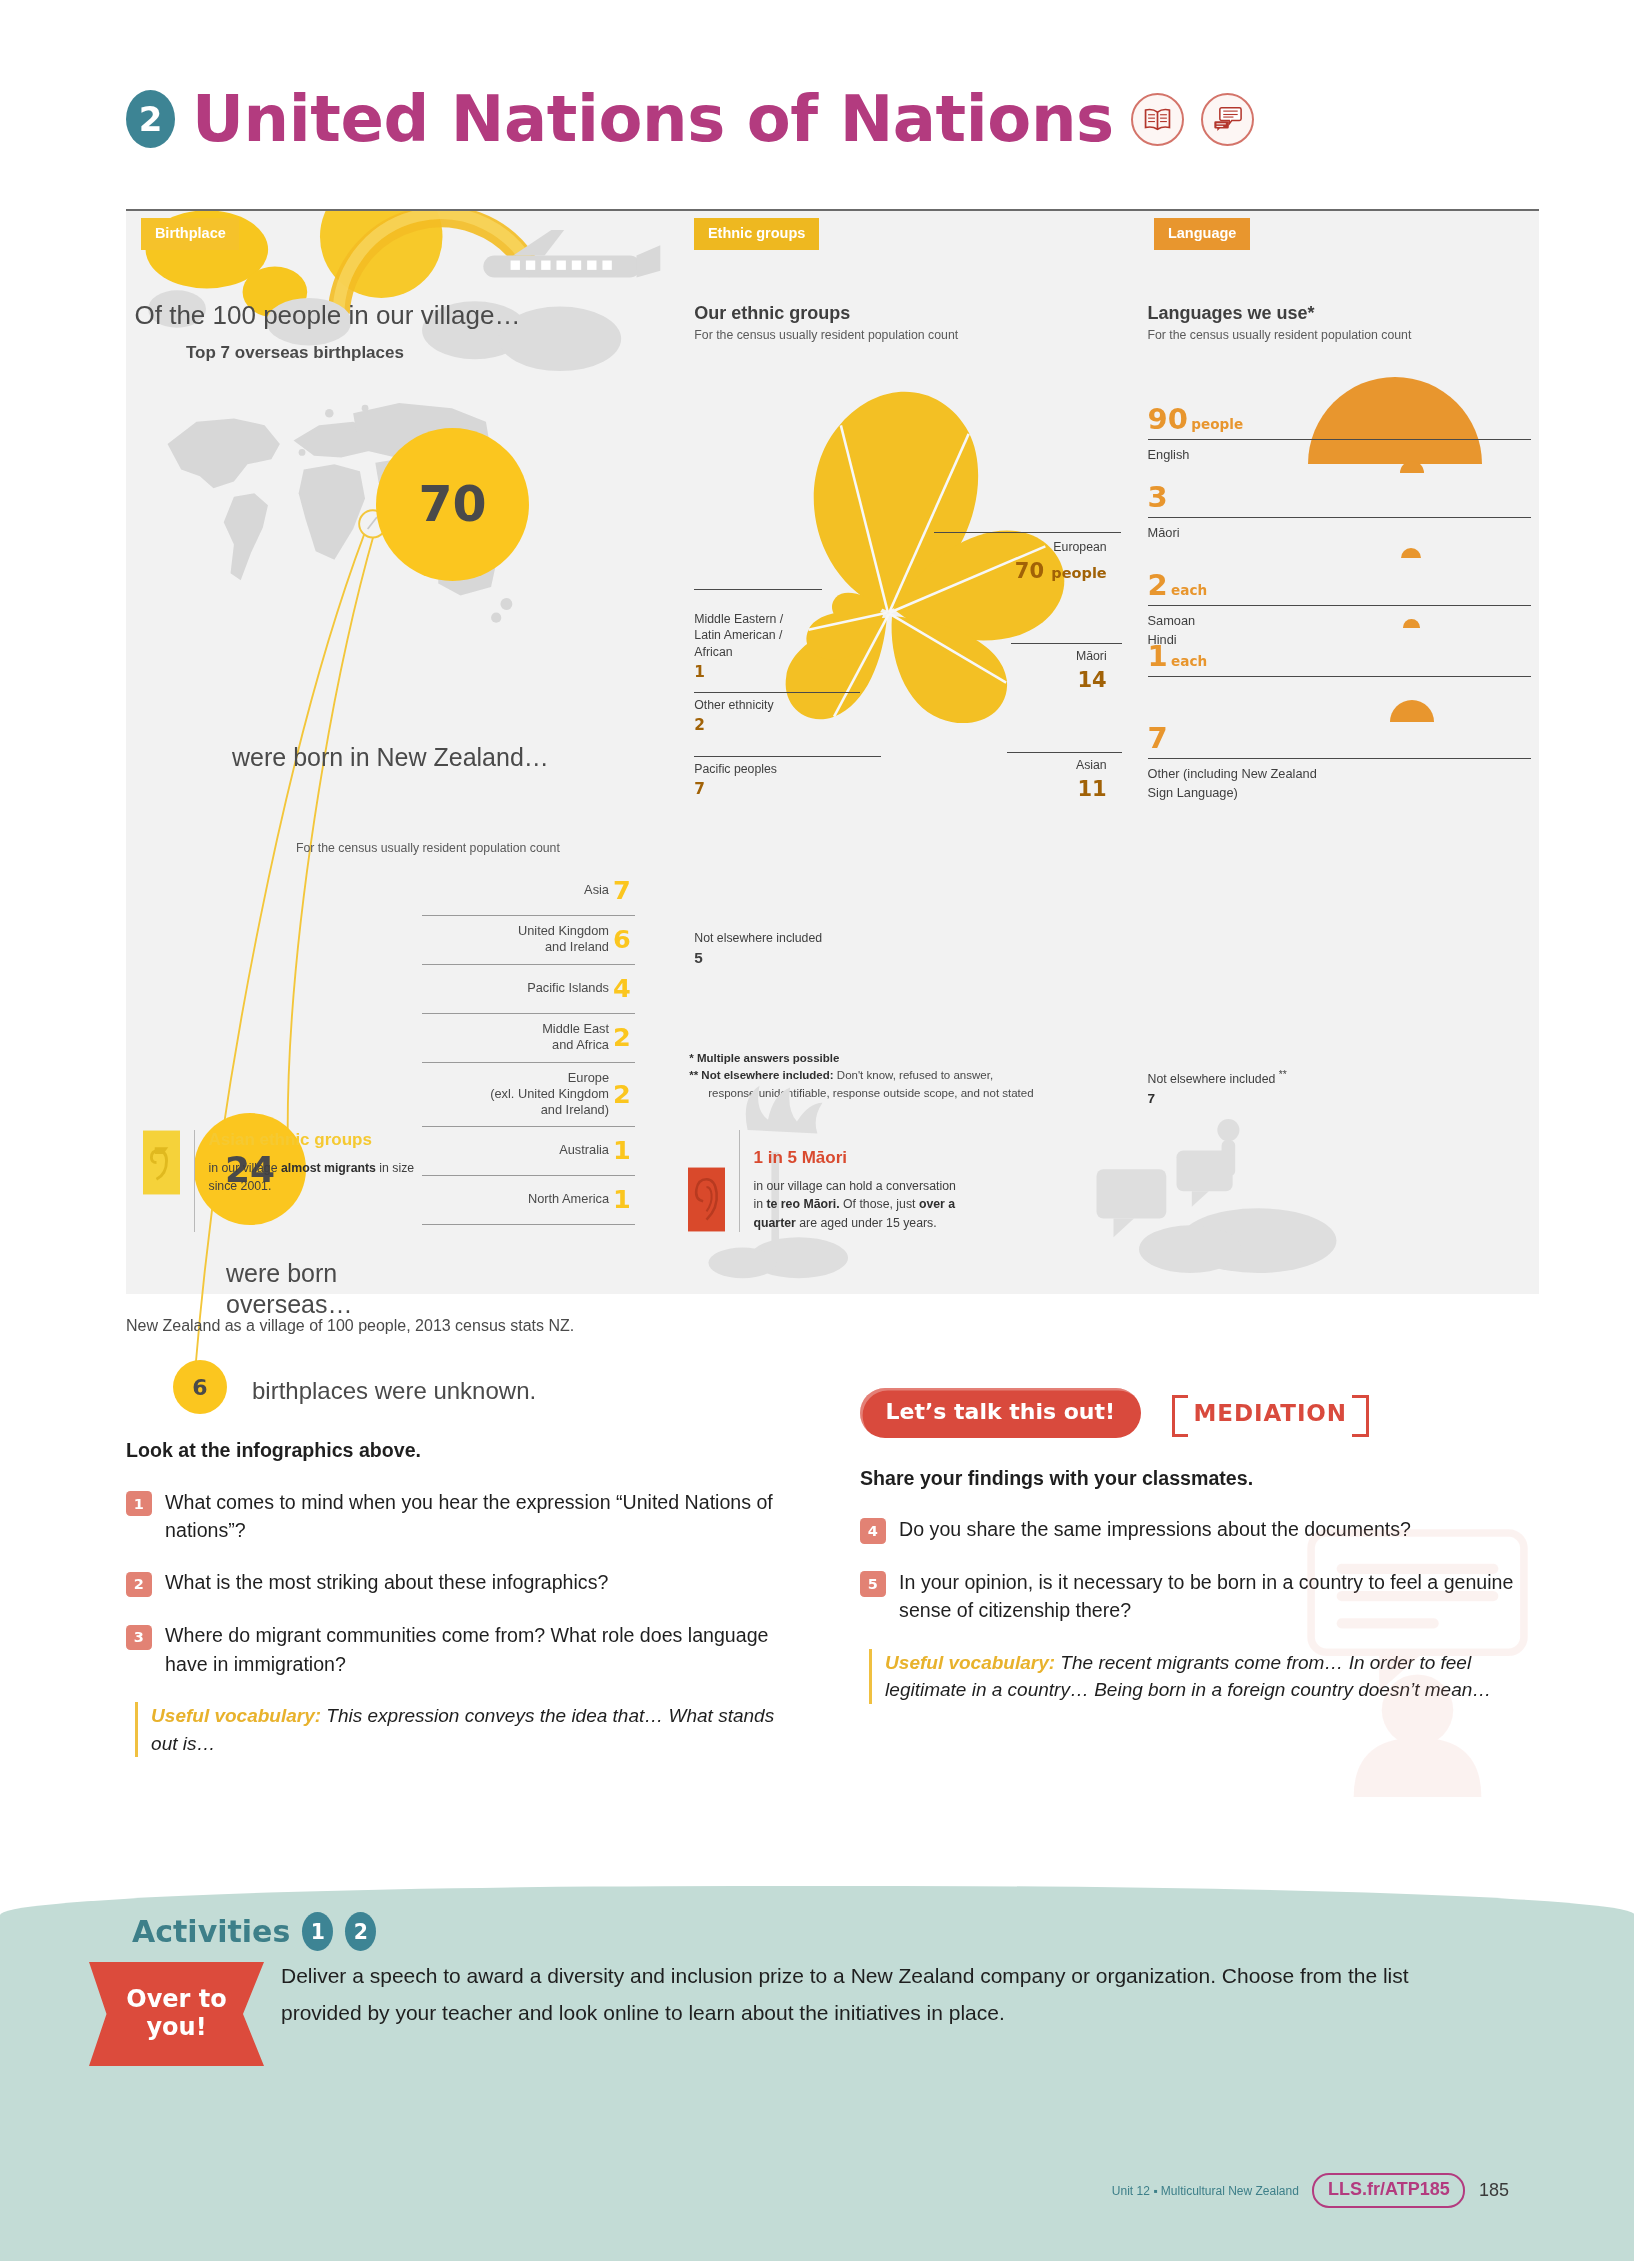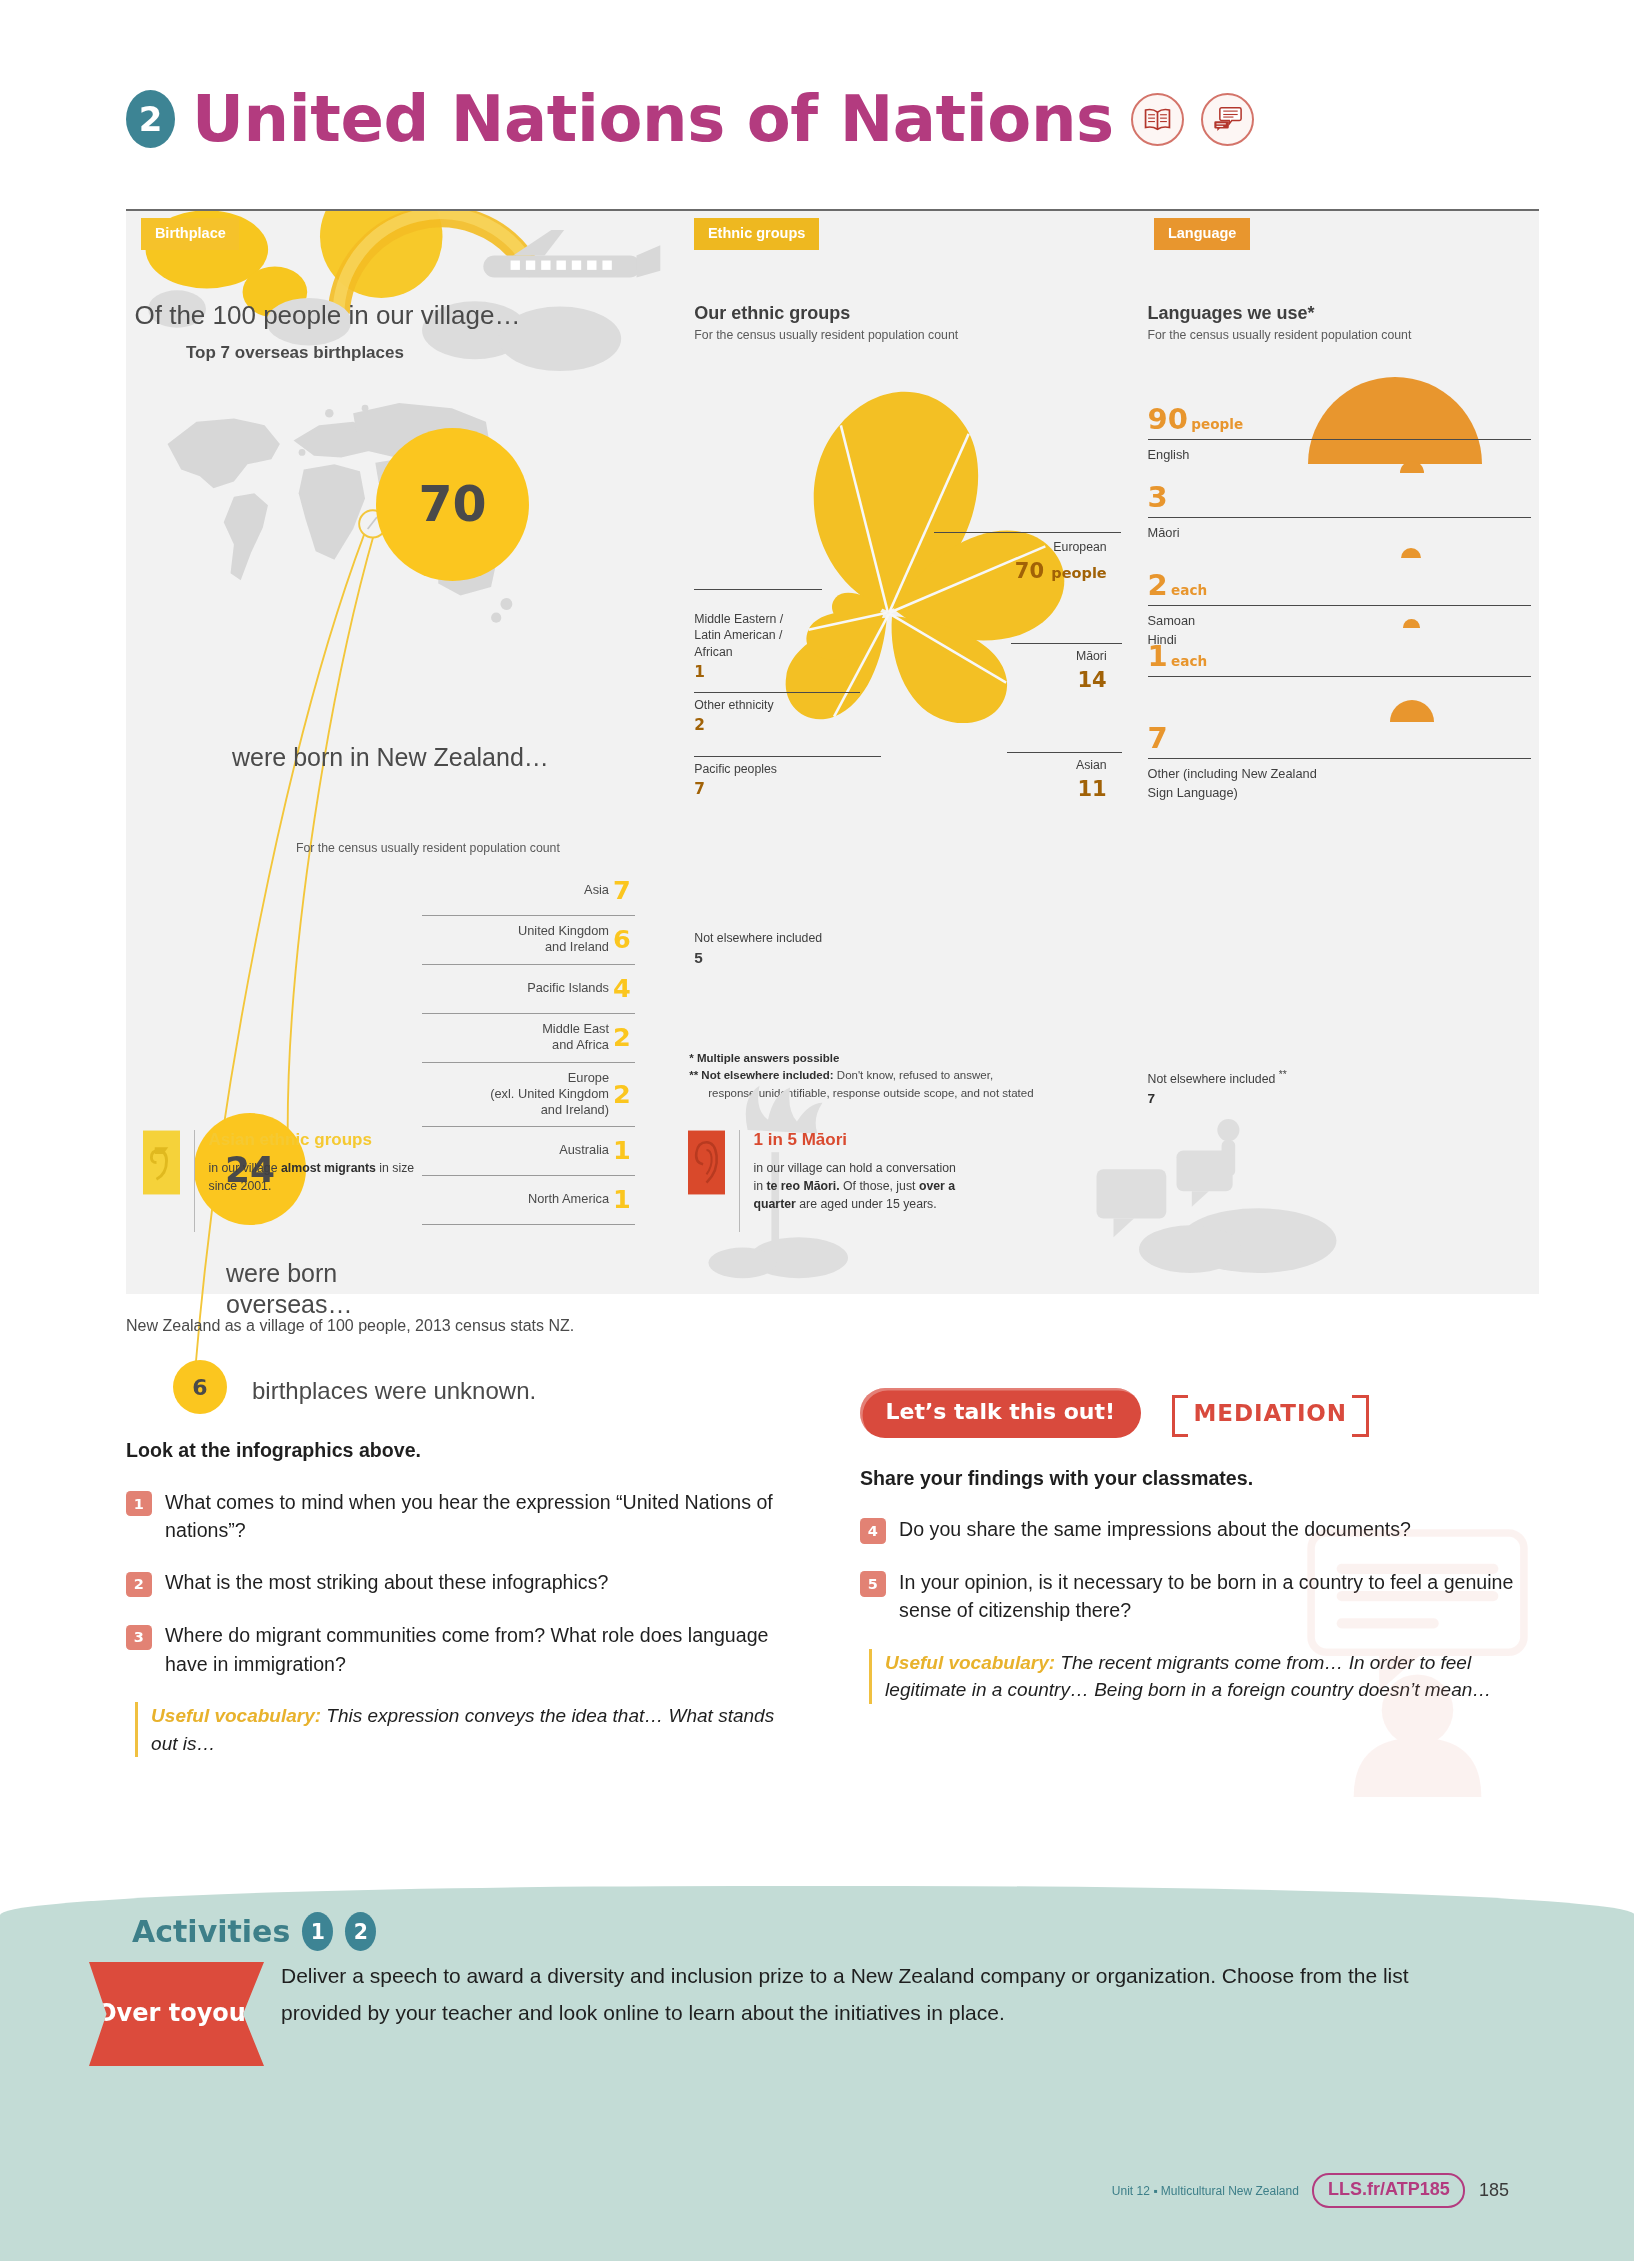--- a/index.html
+++ b/index.html
@@ -187,21 +187,21 @@
                   font-family: "DejaVu Sans", sans-serif; }
   .act-pill { width: 31px; height: 39px; border-radius: 50%; background: #3d8494;
               color: #fff; font-size: 20.4px; font-weight: bold;
               display: flex; align-items: center; justify-content: center;
               font-family: "DejaVu Sans", sans-serif; }
 
   .over-flag {
     position: absolute; left: 89px; top: 1962px; width: 175px; height: 104px;
     background: #dc4b3c; color: #fff; text-align: center;
     font-size: 24px; font-weight: bold; line-height: 1.15;
-    display: flex; align-items: center; justify-content: center;
+    display: flex; flex-direction: column; align-items: center; justify-content: center;
     clip-path: polygon(0 0, 100% 0, 88% 50%, 100% 100%, 0 100%, 10% 50%);
     font-family: "DejaVu Sans", sans-serif;
   }
   .act-body { position: absolute; left: 281px; top: 1958px; width: 1192px;
               font-size: 21px; color: #1f1f1f; line-height: 1.75; }
   .winner-chip {
     display: inline-flex; align-items: center; gap: 6.8px; vertical-align: middle;
     background: #fff; border-radius: 29px; padding: 5.1px 12px 5.1px 19px; margin-right: 10.2px;
   }
   .winner-chip .wt { font-size: 21px; color: #c0392b; font-weight: 500; }
@@ -538,21 +538,21 @@
     <div class="co-bar"></div>
     <div>
       <div class="co-ttl" style="color:#f5c932">Asian ethnic groups</div>
       <div class="co-txt">
         <span>in our village </span><b>almost migrants</b><span> in size</span><br>
         <span>since 2001.</span>
       </div>
     </div>
   </div>
 
-  <div class="callout" style="left:562px;top:919px;width:358px;">
+  <div class="callout" style="left:562px;top:919px;width:358px;align-items:flex-end;">
     <div class="co-chip">
       <svg width="37" height="65" viewBox="0 0 44 76">
         <rect width="44" height="76" fill="#d9492b"></rect>
         <path d="M22 62 q14 -14 12 -32 q-2 -16 -12 -16 q-10 0 -12 12 q-2 12 8 14" fill="none" stroke="#b83a20" stroke-width="3"></path>
         <path d="M22 52 q7 -9 6 -20 q-1 -9 -6 -9" fill="none" stroke="#b83a20" stroke-width="2.4"></path>
       </svg>
     </div>
     <div class="co-bar"></div>
     <div>
       <div class="co-ttl" style="color:#d94a2f">1 in 5 Māori</div>

